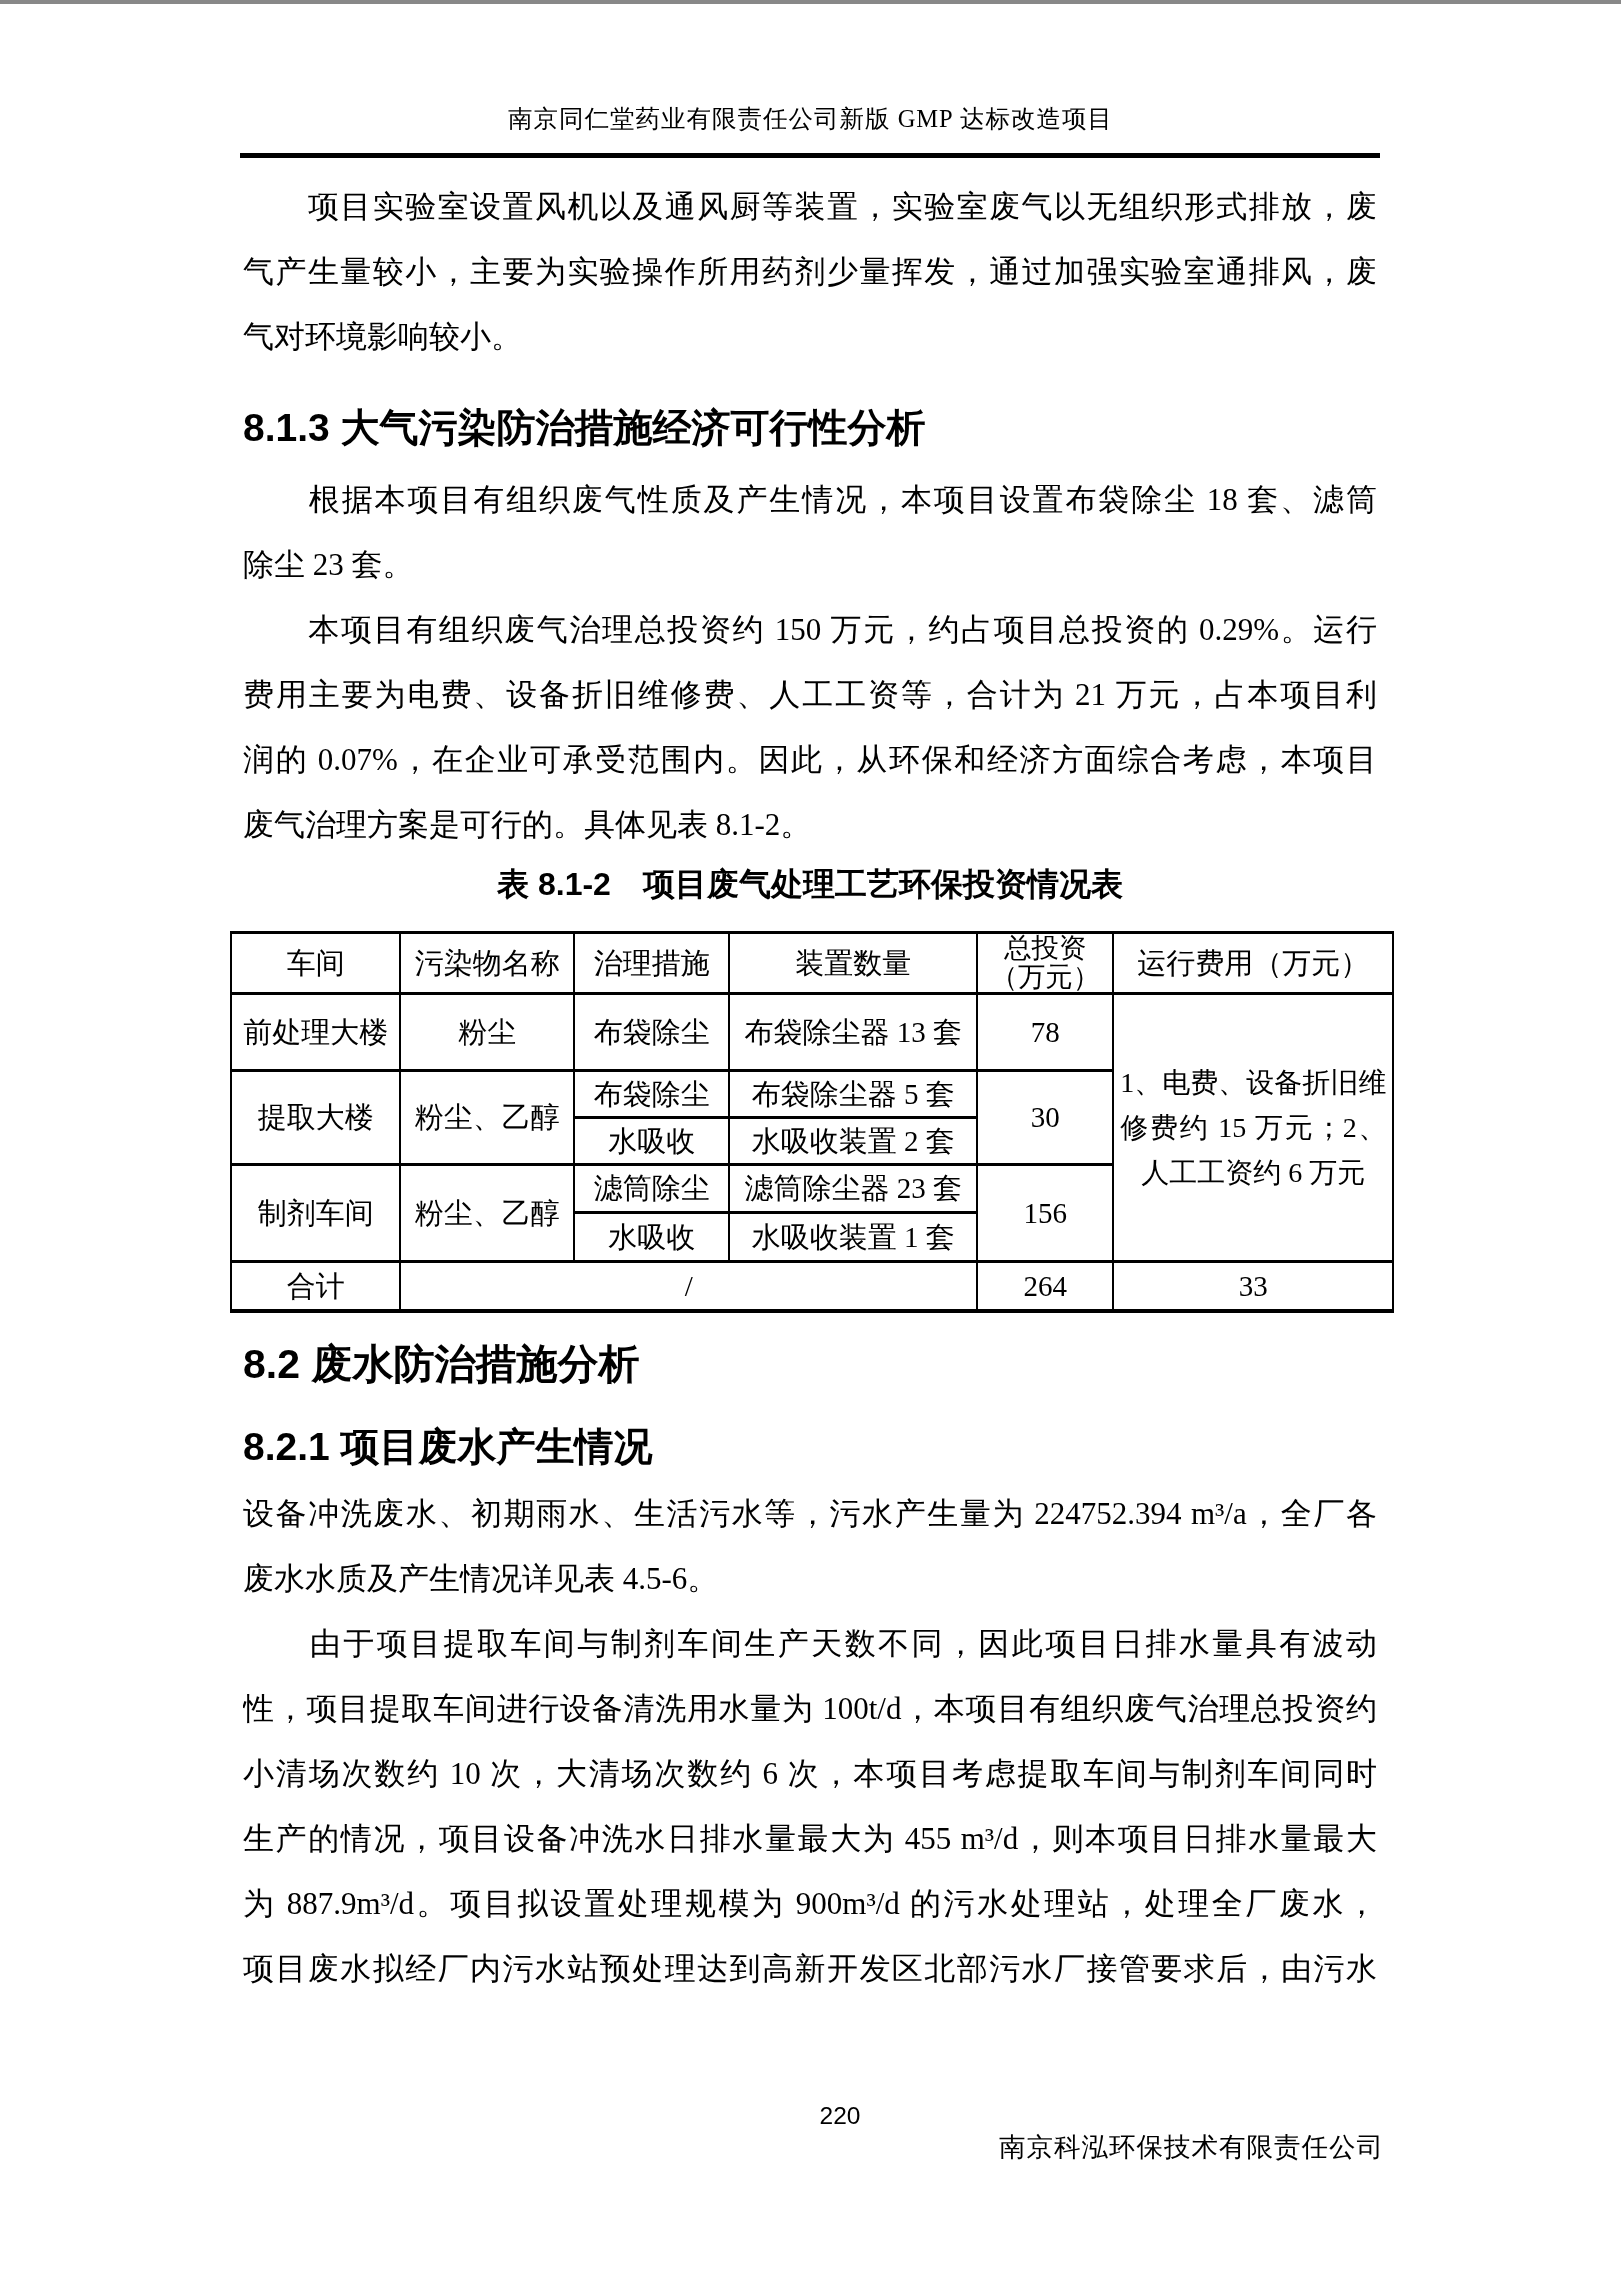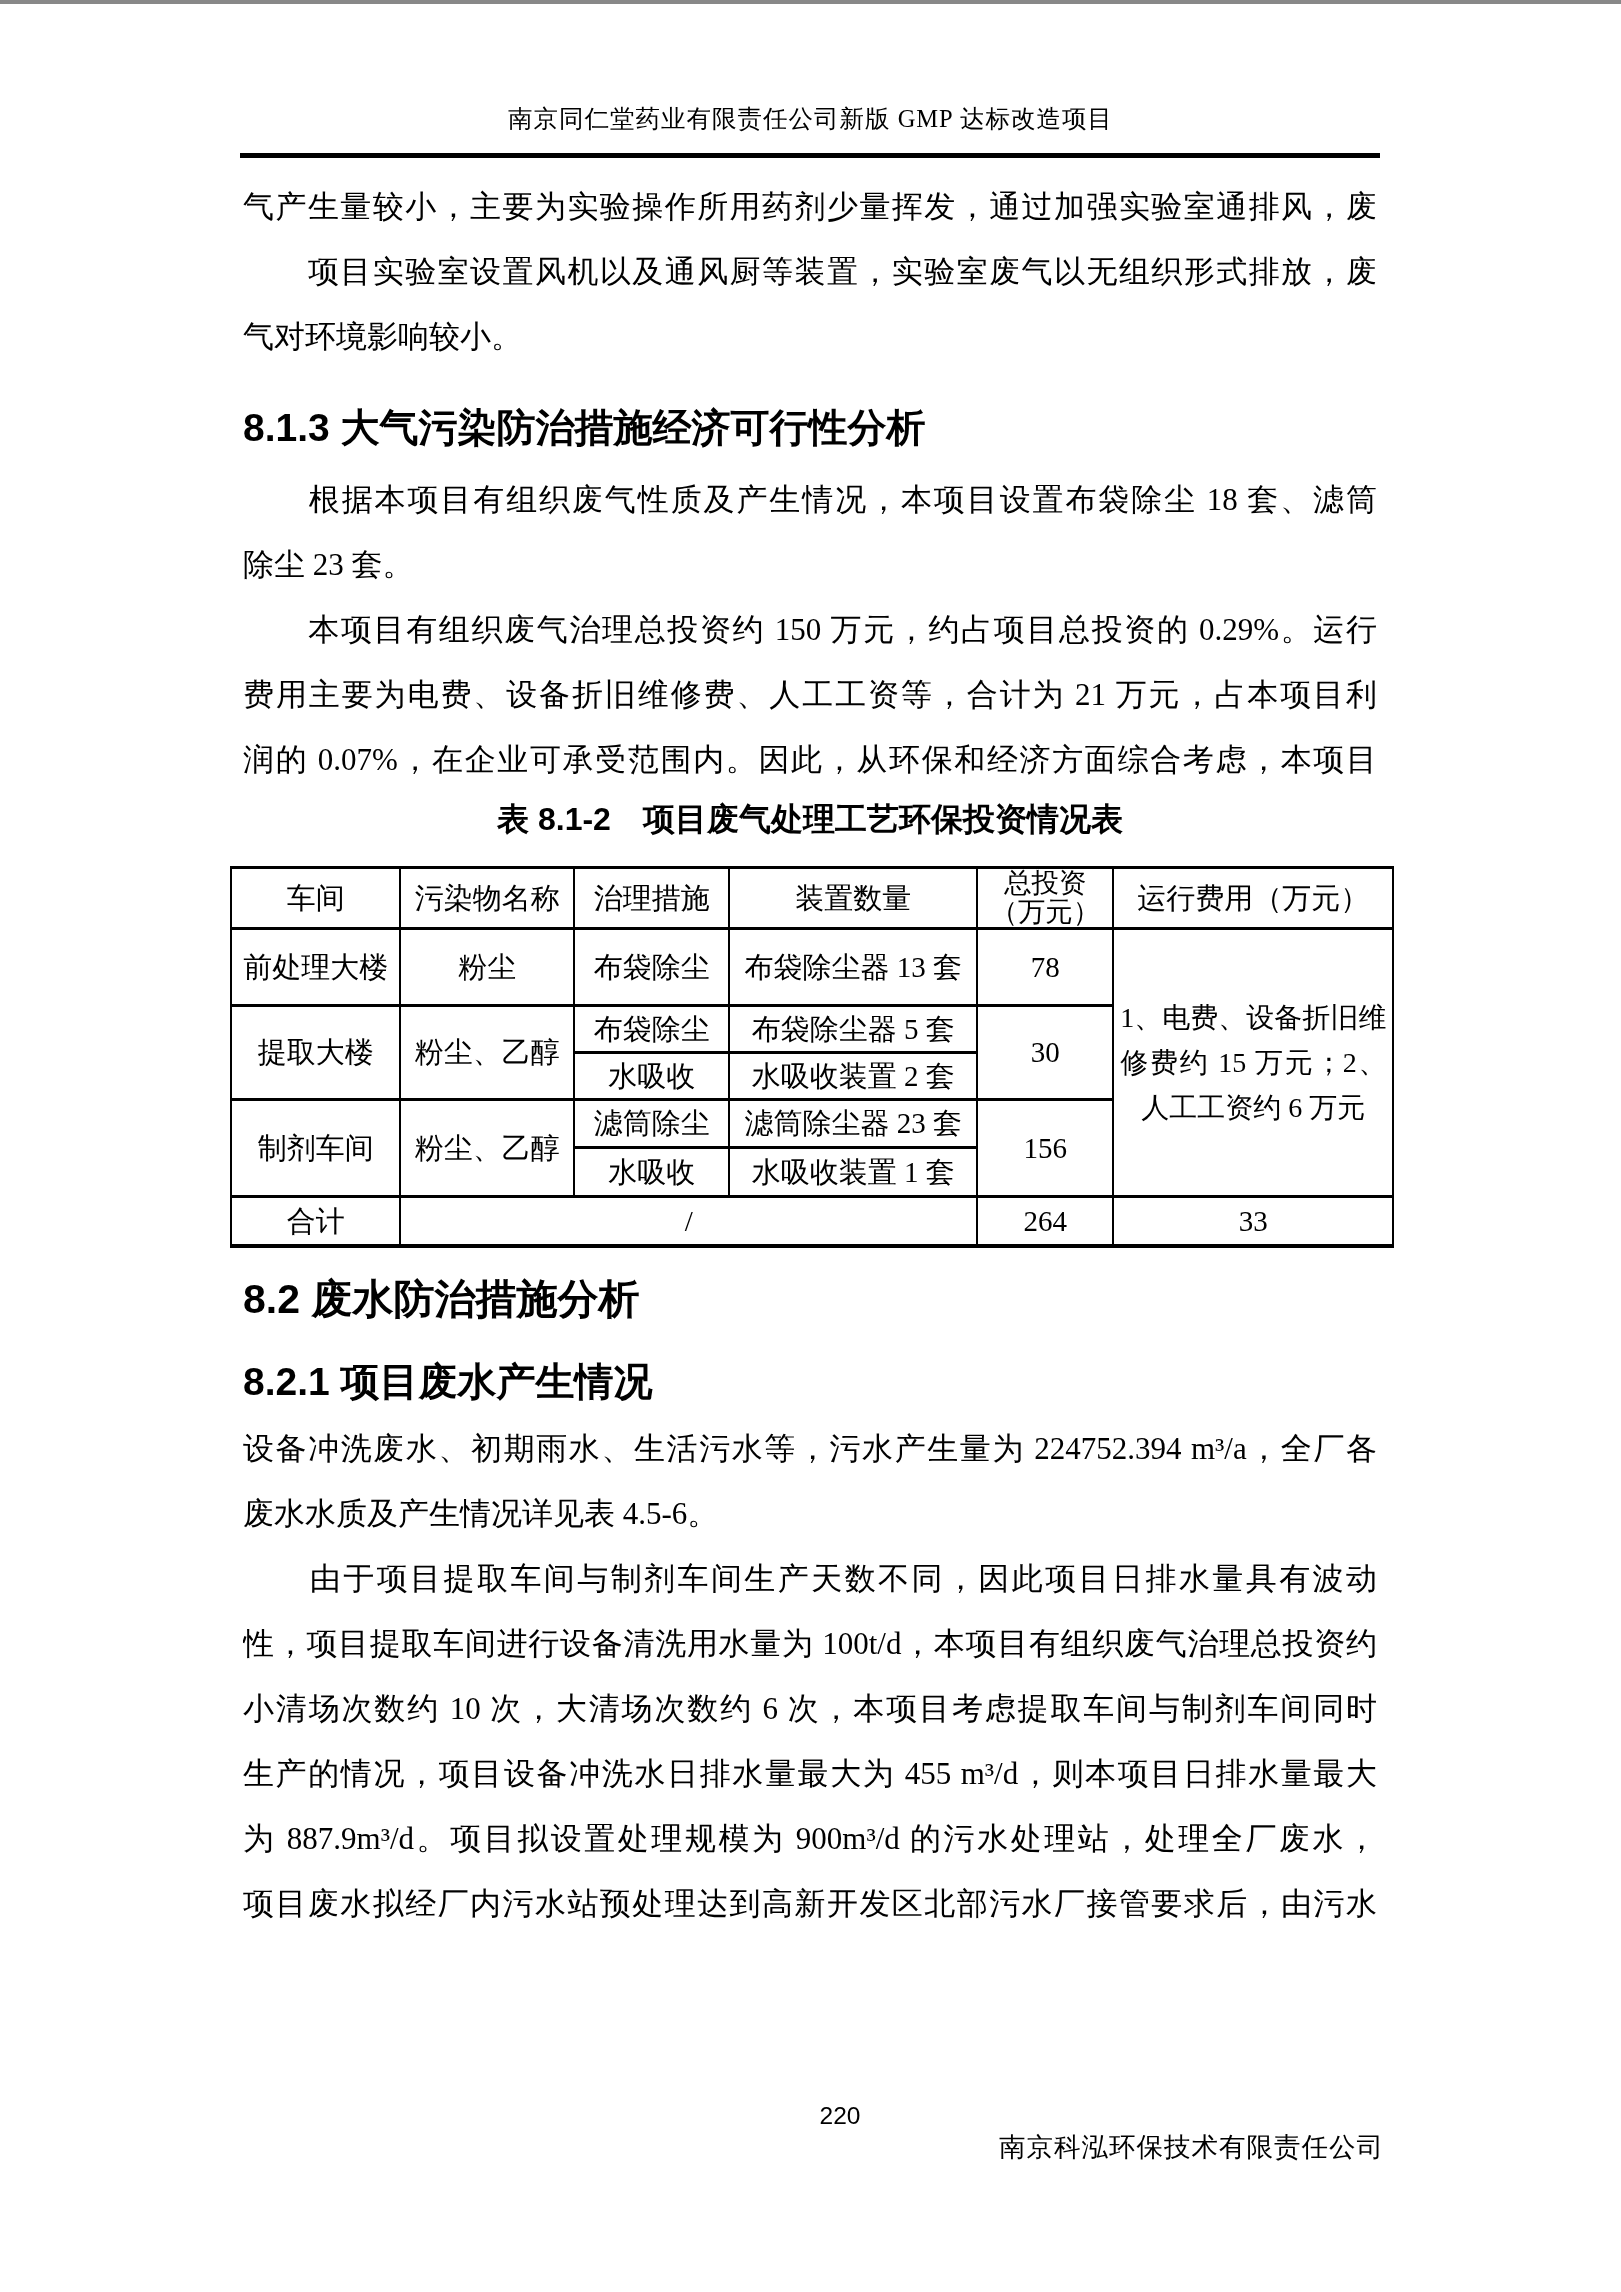--- a/index.html
+++ b/index.html
@@ -79,36 +79,37 @@
 <body>
 
 <div class="page">
 
   <div class="page-header-title">南京同仁堂药业有限责任公司新版 GMP 达标改造项目</div>
   <div class="page-header-rule"></div>
 
   <div class="content">
 
     <div class="para first-block">
+      <div class="bline">　　项目实验室设置风机以及通风厨等装置，实验室废气以无组织形式排放，废</div>
       <div class="bline">气产生量较小，主要为实验操作所用药剂少量挥发，通过加强实验室通排风，废</div>
-      <div class="bline">　　项目实验室设置风机以及通风厨等装置，实验室废气以无组织形式排放，废</div>
       <div class="bline last">气对环境影响较小。</div>
     </div>
 
     <div class="h-l3">8.1.3 大气污染防治措施经济可行性分析</div>
 
     <div class="para p-gap-sm">
       <div class="bline">　　根据本项目有组织废气性质及产生情况，本项目设置布袋除尘 18 套、滤筒</div>
       <div class="bline last">除尘 23 套。</div>
     </div>
 
     <div class="para">
       <div class="bline">　　本项目有组织废气治理总投资约 150 万元，约占项目总投资的 0.29%。运行</div>
       <div class="bline">费用主要为电费、设备折旧维修费、人工工资等，合计为 21 万元，占本项目利</div>
       <div class="bline">润的 0.07%，在企业可承受范围内。因此，从环保和经济方面综合考虑，本项目</div>
+      <div class="bline last">废气治理方案是可行的。具体见表 8.1-2。</div>
     </div>
 
     <div class="table-caption">表 8.1-2　项目废气处理工艺环保投资情况表</div>
 
     <table class="envtable">
       <colgroup>
         <col style="width:169px">
           <col style="width:174px">
           <col style="width:155px">
         <col style="width:248px">

